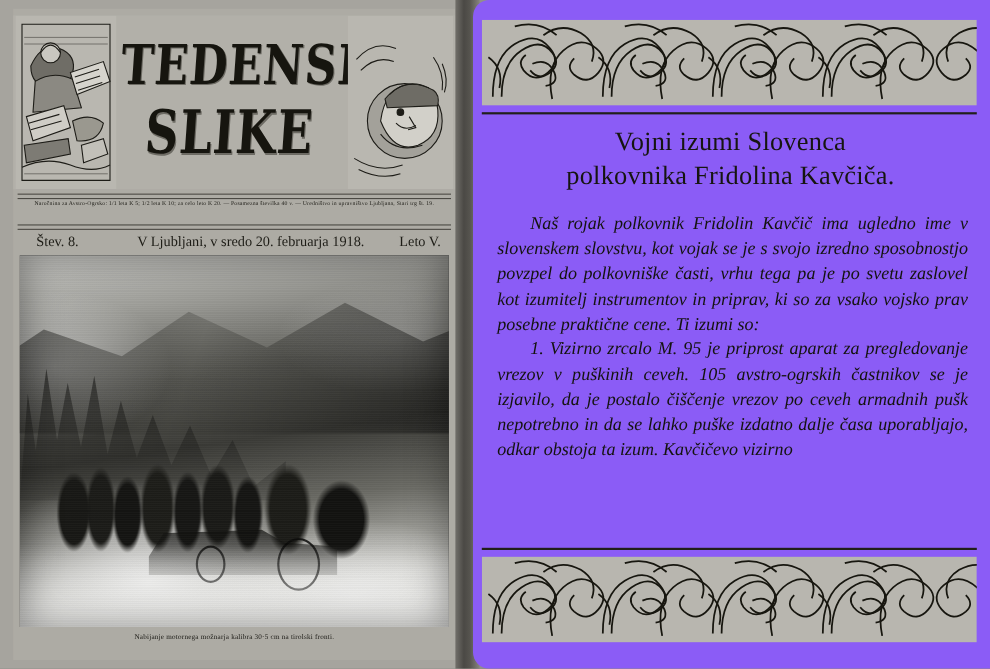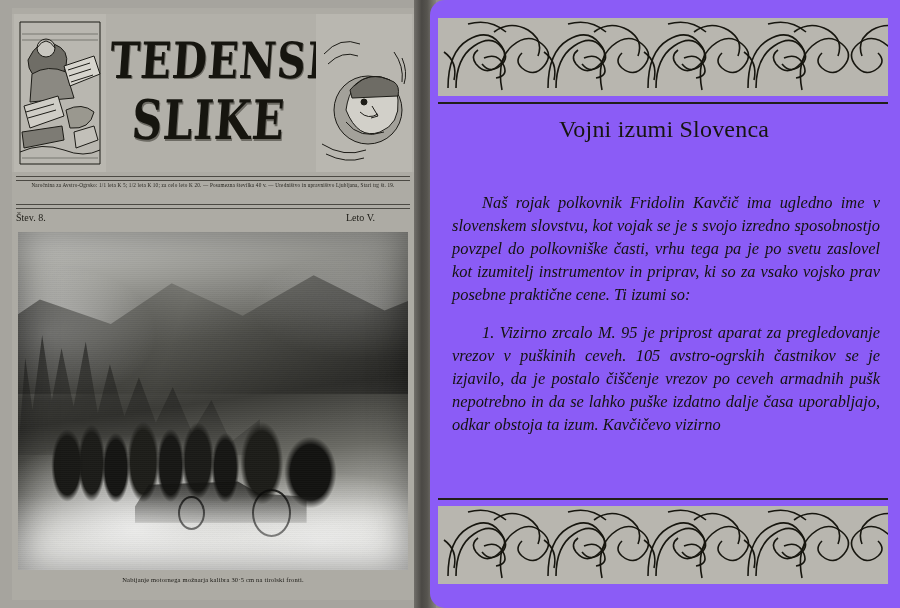--- a/index.html
+++ b/index.html
@@ -95,25 +95,25 @@
     width: 390px;
     text-align: center;
     font-size: 5.2px;
     line-height: 1.4;
     color: #23221c;
     letter-spacing: 0.2px;
     font-family: "Liberation Serif", serif;
   }
   .issue-line {
     position: absolute;
-    left: 4px; top: 204px;
+    left: 21px; top: 204px;
     width: 390px;
     display: flex;
     justify-content: space-between;
-    font-size: 10px;
+    font-size: 13px;
     color: #1d1c16;
     font-family: "Liberation Serif", serif;
   }
   .issue-line .center { flex: 1; text-align: center; }
   .issue-line .right { min-width: 60px; }
   .issue-line .left { min-width: 60px; }
 
   
   .photo-frame {
     position: absolute;
@@ -266,21 +266,21 @@
     position: absolute;
     left: 16px; top: 186px;
     width: 428px;
     font-family: "Liberation Serif", serif;
     font-size: 16.4px;
     line-height: 1.395;
     color: #14130f;
     text-align: justify;
   }
   .article p { margin: 0; text-indent: 30px; font-style: italic; }
-  .article p + p { margin-top: 16px; }
+  .article p + p { margin-top: 0px; }
 
   svg { display: block; }
 </style>
 </head>
 <body>
 
 <div class="page">
 
   <div class="left-page">
     <div class="left-inner">
@@ -338,20 +338,21 @@
       </div>
 
       <div class="masthead-rule r1"></div>
       <div class="masthead-rule r2"></div>
       <div class="sub-notice">Naročnina za Avstro-Ogrsko: 1/1 leta K 5; 1/2 leta K 10; za celo leto K 20. — Posamezna številka 40 v. — Uredništvo in upravništvo Ljubljana, Stari trg št. 19.</div>
       <div class="masthead-rule r3"></div>
       <div class="masthead-rule r4"></div>
 
       <div class="issue-line">
         <span class="left">Štev. 8.</span>
+        <span class="center">V Ljubljani, v sredo 20. februarja 1918.</span>
         <span class="right">Leto V.</span>
       </div>
 
       <div class="photo-frame">
         <div class="photo">
           <div class="ridge"></div>
           <div class="trees"></div>
           <div class="group"></div>
           <div class="gun"></div>
           <div class="wheel w1"></div>
@@ -388,20 +389,21 @@
             <use href="#motif" x="200"></use>
             <use href="#motif" x="300"></use>
             <use href="#motif" x="376" transform="scale(-1,1) translate(-900,0)"></use>
           </g>
         </svg>
       </div>
       <div class="orn-rule top-rule"></div>
 
       <div class="headline">
         <div>Vojni izumi Slovenca</div>
+        <div>polkovnika Fridolina Kavčiča.</div>
       </div>
 
       <div class="article">
         <p>Naš rojak polkovnik Fridolin Kavčič ima ugledno ime v slovenskem slovstvu, kot vojak se je s svojo izredno sposobnostjo povzpel do polkovniške časti, vrhu tega pa je po svetu zaslovel kot izumitelj instrumentov in priprav, ki so za vsako vojsko prav posebne praktične cene. Ti izumi so:</p>
         <p>1. Vizirno zrcalo M. 95 je priprost aparat za pregledovanje vrezov v puškinih ceveh. 105 avstro-ogrskih častnikov se je izjavilo, da je postalo čiščenje vrezov po ceveh armadnih pušk nepotrebno in da se lahko puške izdatno dalje časa uporabljajo, odkar obstoja ta izum. Kavčičevo vizirno</p>
       </div>
 
       <div class="ornament bottom">
         <svg width="450" height="78" viewBox="0 0 450 78">
           <rect width="450" height="78" fill="#b8b6af"></rect>

